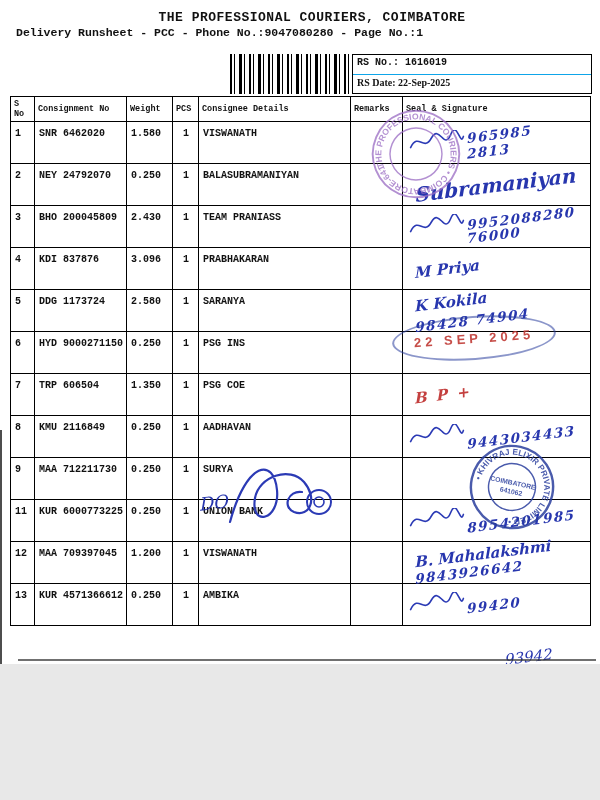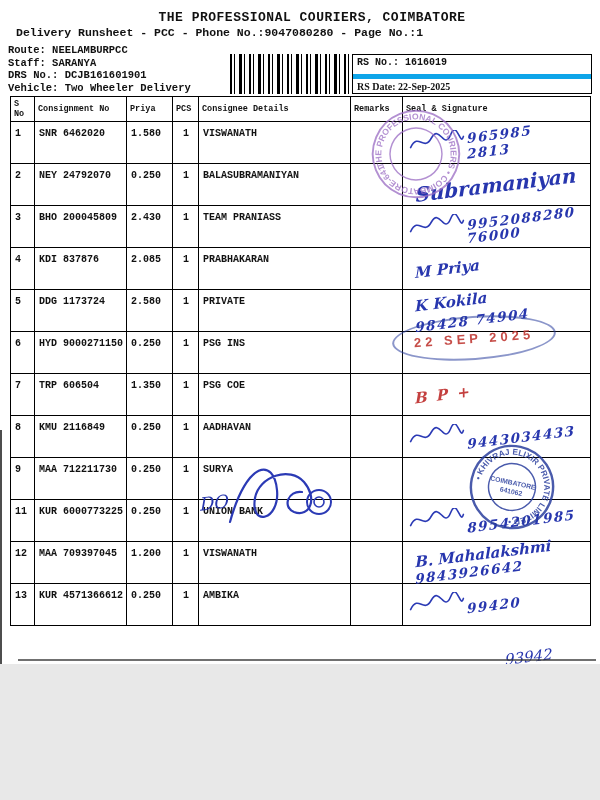--- a/index.html
+++ b/index.html
@@ -8,21 +8,21 @@
   .title{position:absolute;top:10px;left:0;width:100%;text-align:center;
          font-weight:bold;font-size:13px;letter-spacing:.5px;}
   .subtitle{position:absolute;top:26px;left:16px;width:100%;text-align:left;
             font-weight:bold;font-size:11.5px;}
   .info-left{position:absolute;top:44px;left:8px;font-size:10.5px;font-weight:bold;line-height:12.5px;}
   .info-line span{white-space:pre;}
   .barcode{position:absolute;left:230px;top:54px;width:122px;height:40px;
     background:repeating-linear-gradient(90deg,#000 0 2px,#fff 2px 4px,#000 4px 5px,#fff 5px 9px,#000 9px 12px,#fff 12px 14px,#000 14px 15px,#fff 15px 19px);}
   .rs-box{position:absolute;left:352px;top:54px;width:238px;height:38px;border:1px solid #000;
           font-size:10px;font-weight:bold;}
-  .rs-line{padding:2px 4px;height:15px;border-bottom:5px solid #0ea5e9;}
+  .rs-line{padding:2px 4px;height:15px;border-bottom:1px solid #0ea5e9;}
   .rs-line2{padding:2px 4px;font-family:Liberation Serif, serif;}
 
   table.sheet{position:absolute;top:96px;left:10px;width:580px;border-collapse:collapse;table-layout:fixed;}
   table.sheet th,table.sheet td{border:1px solid #000;overflow:visible;}
   table.sheet thead th{font-size:8.5px;font-weight:bold;text-align:left;padding:2px 3px;height:12px;margin-top:20px;}
   table.sheet tbody td{font-size:10px;font-weight:bold;vertical-align:top;padding:6px 3px 0 4px;height:35px;}
   td.c-pcs{text-align:center;padding-left:0;}
   td.c-seal{position:relative;padding:0;}
   .scribble{position:absolute;left:6px;top:8px;}
   .sign-area{position:absolute;left:64px;top:2px;right:2px;bottom:2px;display:flex;
@@ -49,26 +49,20 @@
   .scan-edge-bottom{position:absolute;left:18px;bottom:3px;width:578px;height:2px;background:#333;opacity:.7;}
 </style>
 </head>
 <body>
 
 <div class="page">
 
   <div class="title">THE PROFESSIONAL COURIERS, COIMBATORE</div>
   <div class="subtitle">Delivery Runsheet - PCC - Phone No.:9047080280 - Page No.:1</div>
 
-  <div class="info-left">
-    <div class="info-line"><span>Route: </span><span>NEELAMBURPCC</span></div>
-    <div class="info-line"><span>Staff: </span><span>SARANYA</span></div>
-    <div class="info-line"><span>DRS No.: </span><span>DCJB161601901</span></div>
-    <div class="info-line"><span>Vehicle: </span><span>Two Wheeler Delivery</span></div>
-  </div>
 
   <div class="barcode"></div>
 
   <div class="rs-box">
     <div class="rs-line"><span>RS No.: </span><span>1616019</span></div>
     <div class="rs-line2"><span>RS Date: </span><span>22-Sep-2025</span></div>
   </div>
 
   <table class="sheet">
     <colgroup>
@@ -77,21 +71,21 @@
         <col style="width:46px">
         <col style="width:26px">
       <col style="width:152px">
         <col style="width:52px">
         <col style="width:188px">
     </colgroup>
     <thead>
       <tr>
         <th>S No</th>
         <th>Consignment No</th>
-        <th>Priya</th>
+        <th>Weight</th>
         <th>PCS</th>
         <th>Consignee Details</th>
         <th>Remarks</th>
         <th>Seal &amp; Signature</th>
       </tr>
     </thead>
     <tbody>
     <tr>
       <td class="c-sno">1</td>
       <td class="c-cons">SNR 6462020</td>
@@ -139,38 +133,38 @@
         <span class="sign-area">
               <span class="hw hw-phone">9952088280</span>
               <span class="hw hw-phone">76000</span>
             </span>
       </td>
     </tr>
 
     <tr>
       <td class="c-sno">4</td>
       <td class="c-cons">KDI 837876</td>
-      <td class="c-weight">2.085</td>
+      <td class="c-weight">3.096</td>
       <td class="c-pcs">1</td>
       <td class="c-consignee">PRABHAKARAN</td>
       <td class="c-remarks"></td>
       <td class="c-seal no-scrib">
 
         <span class="sign-area">
               <span class="hw hw-name">M Priya</span>
             </span>
       </td>
     </tr>
 
     <tr>
       <td class="c-sno">5</td>
       <td class="c-cons">DDG 1173724</td>
       <td class="c-weight">2.580</td>
       <td class="c-pcs">1</td>
-      <td class="c-consignee">PRIVATE</td>
+      <td class="c-consignee">SARANYA</td>
       <td class="c-remarks"></td>
       <td class="c-seal no-scrib">
 
         <span class="sign-area">
               <span class="hw hw-name">K Kokila</span>
               <span class="hw hw-phone">98428 74904</span>
             </span>
       </td>
     </tr>
 

